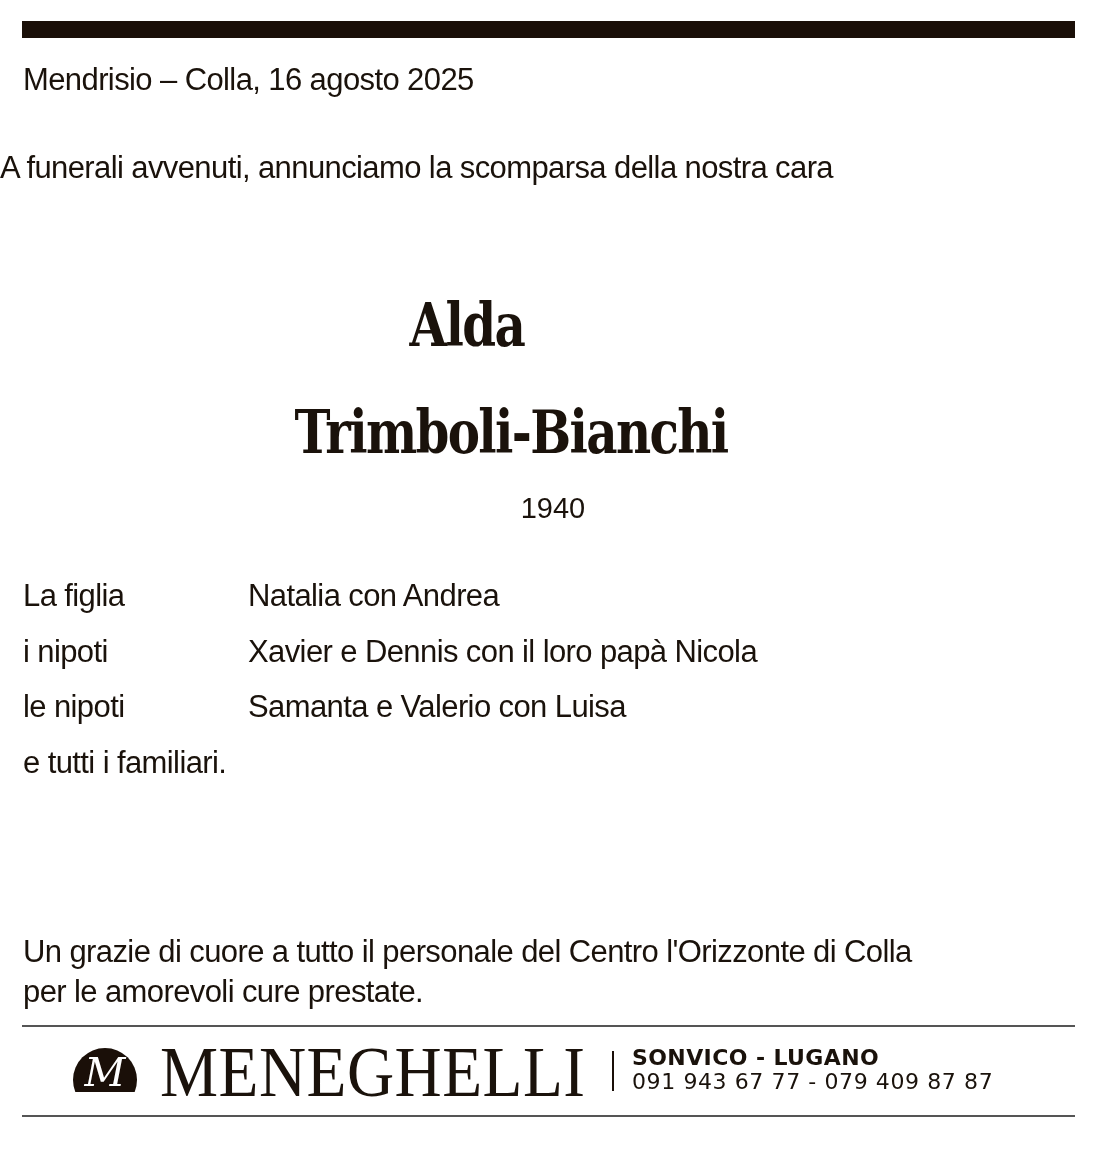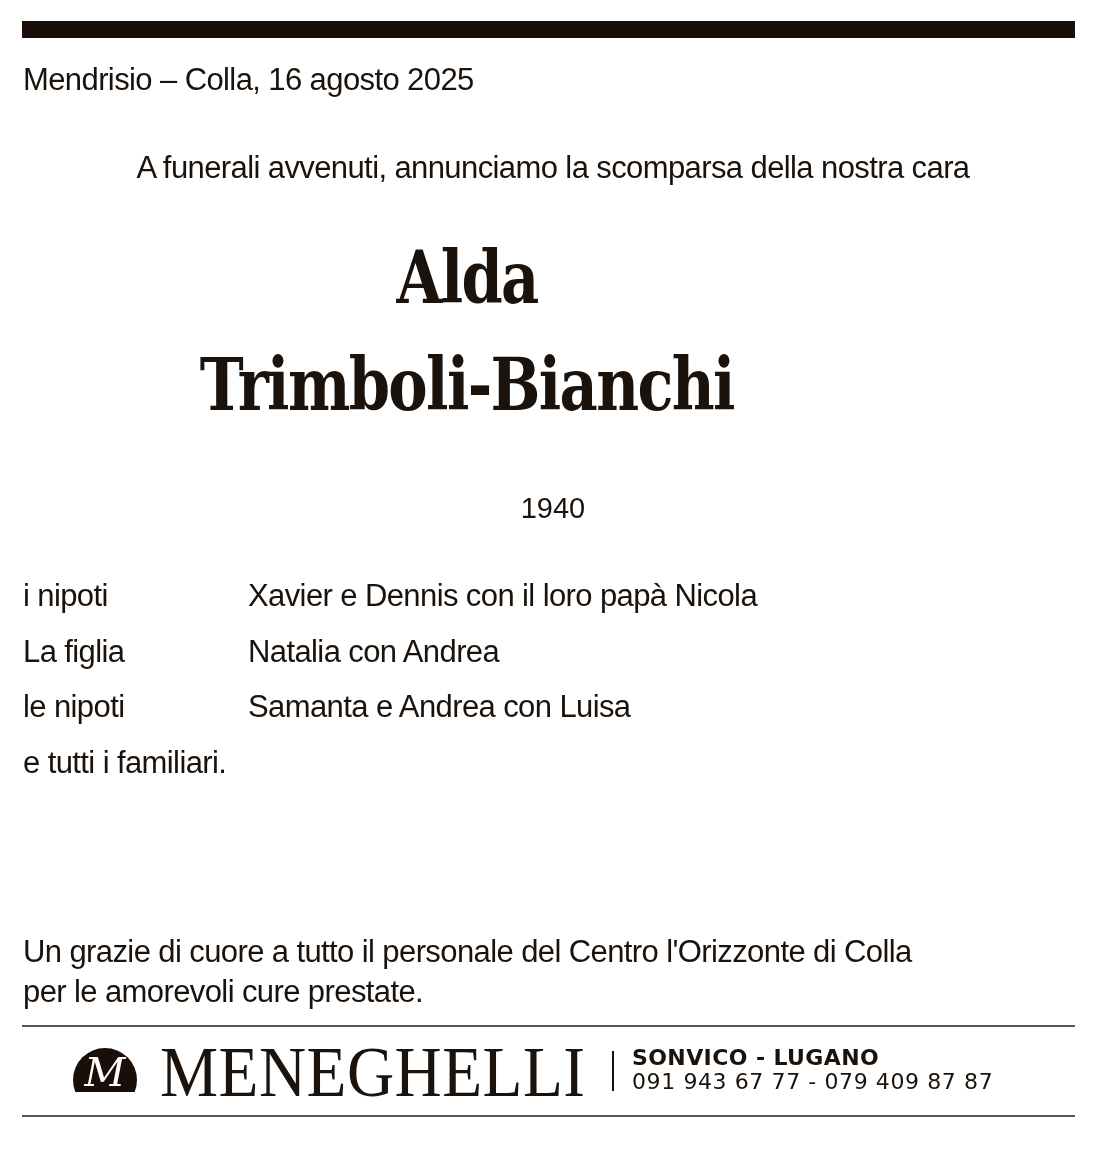--- a/index.html
+++ b/index.html
@@ -8,26 +8,26 @@
       color: #1a120b;
       font-family: "Liberation Sans", sans-serif;
     }
     .top-bar { position: absolute; left: 22px; top: 21px; width: 1053px; height: 17px; background: #1a0f08; }
     .narrow {
       font-family: "Liberation Sans", sans-serif;
       letter-spacing: -0.6px;
       transform-origin: left center;
     }
     .place-date { position: absolute; left: 23px; top: 60px; font-size: 31px; line-height: 40px; white-space: nowrap; }
-    .intro { position: absolute; left: 0; width: 1106px; top: 148px; text-align: center; font-size: 31px; line-height: 40px; white-space: nowrap; }
+    .intro { position: absolute; left: 0; width: 1106px; top: 148px; text-align: left; font-size: 31px; line-height: 40px; white-space: nowrap; }
     .name { position: absolute; left: 0; width: 934px; text-align: center;
-      font-family: "DejaVu Serif", serif; font-weight: bold; font-size: 72px; line-height: 100px; white-space: nowrap; letter-spacing: -2px; }
+      font-family: "DejaVu Serif", serif; font-weight: bold; font-size: 59px; line-height: 100px; white-space: nowrap; letter-spacing: -2px; margin-top: 48px; }
     .name .sq { display: inline-block; transform: scaleX(0.82); transform-origin: center; }
     .name-first { top: 228px; }
-    .name-last { top: 335px; }
+    .name-last { top: 335px; padding-left: 44px; }
     .year { position: absolute; left: 0; width: 1106px; top: 488px; text-align: center; font-size: 29px; line-height: 40px; }
     .family { position: absolute; left: 23px; top: 574px; width: 1060px; }
     .family-row { position: relative; height: 55.5px; font-size: 31px; line-height: 44px; white-space: nowrap; }
     .family-row .rel { position: absolute; left: 0; top: 0; }
     .family-row .names { position: absolute; left: 225px; top: 0; }
     .family-closing { font-size: 31px; line-height: 44px; white-space: nowrap; }
     .thanks { position: absolute; left: 23px; top: 932px; width: 1070px; font-size: 31px; line-height: 40px; }
     .thanks div { white-space: nowrap; }
     .rule { position: absolute; left: 22px; width: 1053px; height: 1.5px; background: #555; }
     .rule-top { top: 1025px; }
@@ -56,30 +56,30 @@
   <span class="sq">Alda</span>
 </div>
 <div class="name name-last">
   <span class="sq">Trimboli-Bianchi</span>
 </div>
 
 <div class="year">1940</div>
 
 <div class="family">
   <div class="family-row">
+    <span class="rel narrow">La figlia</span>
+    <span class="names narrow">Natalia con Andrea</span>
+  </div>
+  <div class="family-row">
     <span class="rel narrow">i nipoti</span>
     <span class="names narrow">Xavier e Dennis con il loro papà Nicola</span>
   </div>
   <div class="family-row">
-    <span class="rel narrow">La figlia</span>
-    <span class="names narrow">Natalia con Andrea</span>
-  </div>
-  <div class="family-row">
     <span class="rel narrow">le nipoti</span>
-    <span class="names narrow">Samanta e Andrea con Luisa</span>
+    <span class="names narrow">Samanta e Valerio con Luisa</span>
   </div>
   <div class="family-closing narrow">e tutti i familiari.</div>
 </div>
 
 <div class="thanks">
   <div class="narrow">Un grazie di cuore a tutto il personale del Centro l'Orizzonte di Colla</div>
   <div class="narrow">per le amorevoli cure prestate.</div>
 </div>
 
 <div class="rule rule-top"></div>

